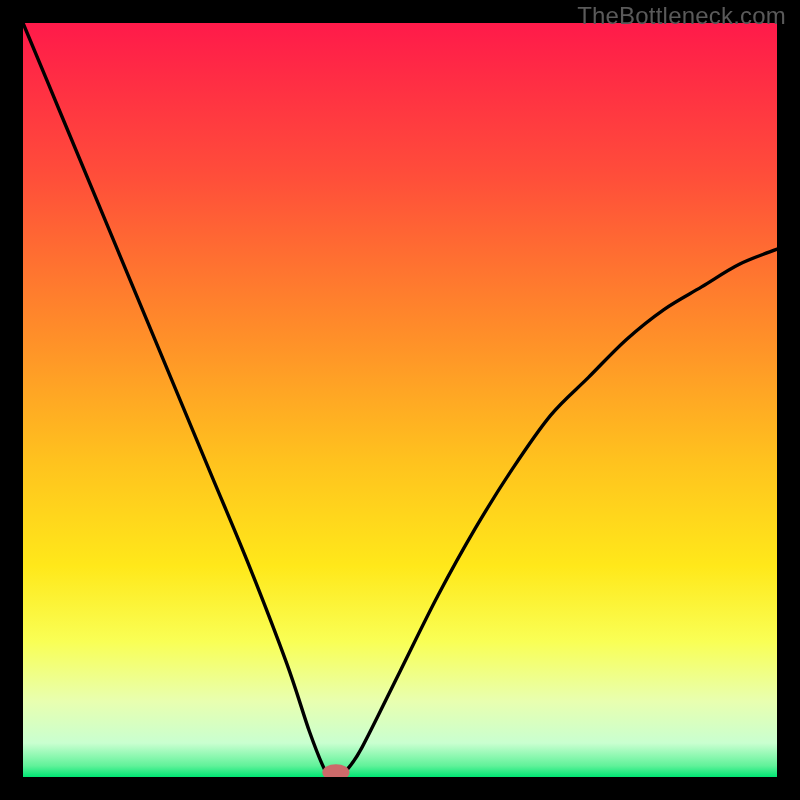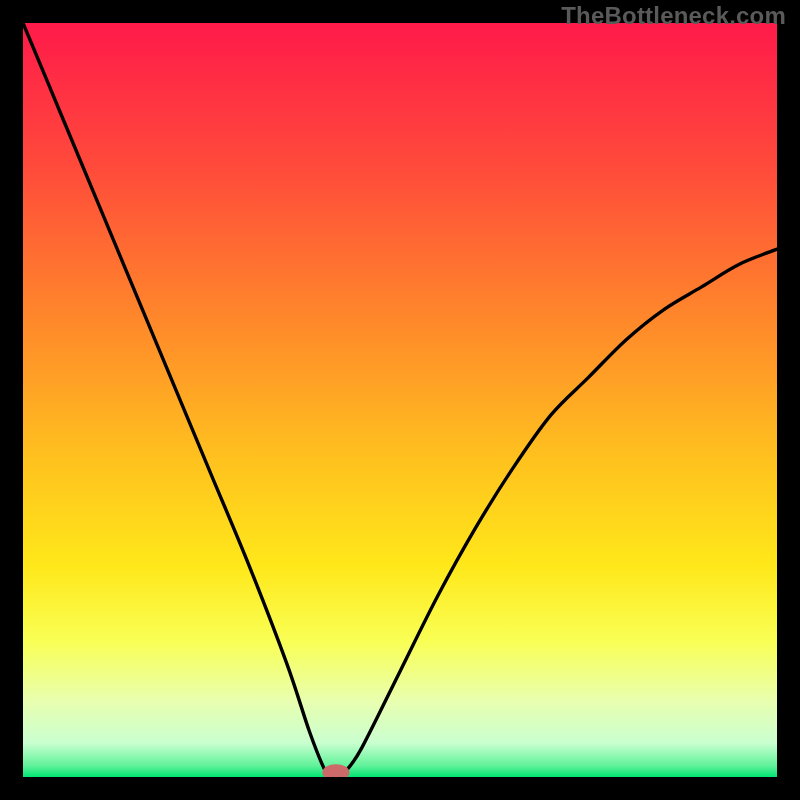--- a/index.html
+++ b/index.html
@@ -23,21 +23,21 @@
     top: 23px;
     width: 754px;
     height: 754px;
   }
   .watermark {
     position: absolute;
     top: 2px;
     right: 14px;
     color: #5a5a5a;
     font-size: 24px;
-    font-weight: 700;
+    font-weight: 400;
     letter-spacing: 0.2px;
     user-select: none;
   }
 </style>
 </head>
 <body>
 
 <div class="outer">
 
   <svg class="plot" viewBox="0 0 100 100" preserveAspectRatio="none">

